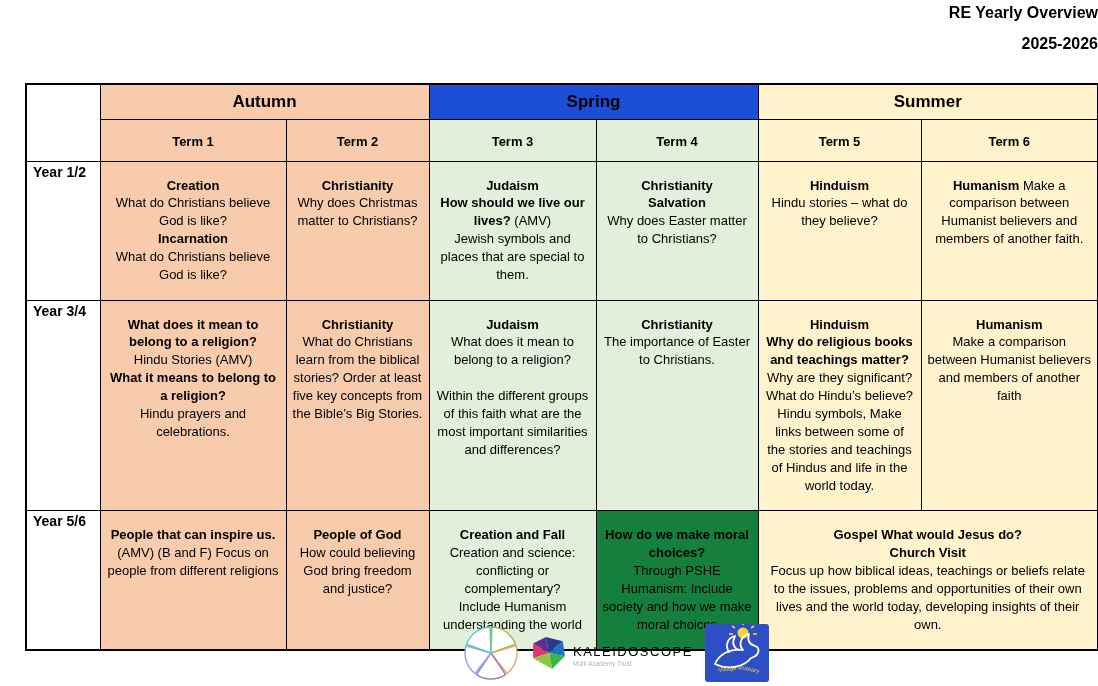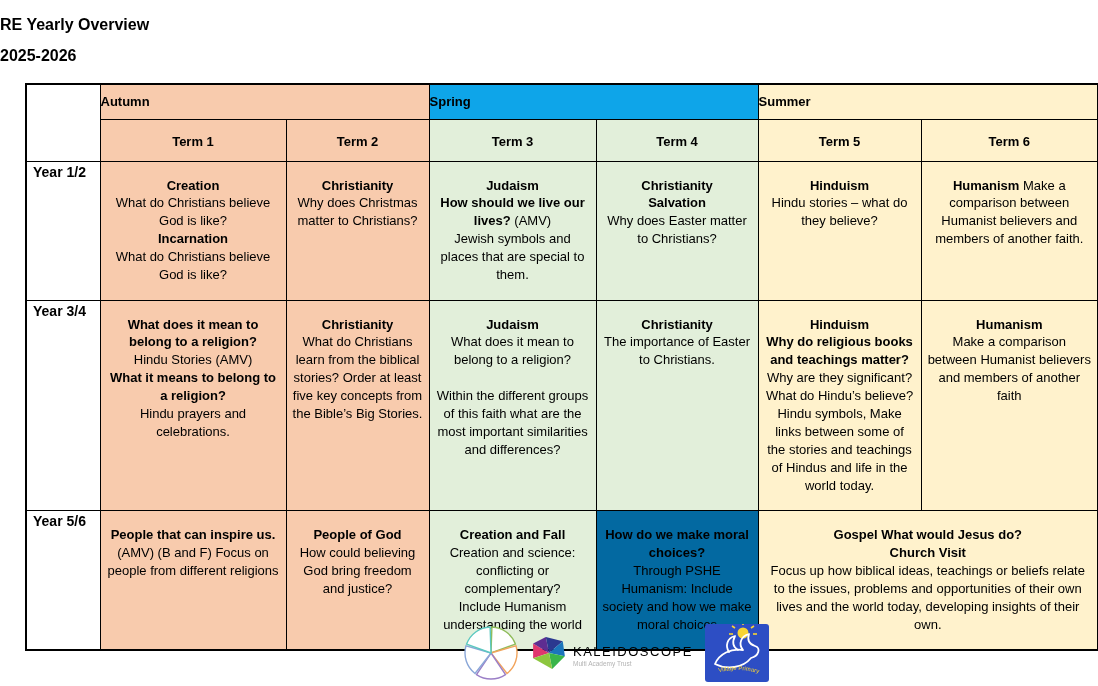--- a/index.html
+++ b/index.html
@@ -4,37 +4,37 @@
 <style>
   * { box-sizing: border-box; margin: 0; padding: 0; }
   html, body { background: #fff; }
   body {
     width: 1098px; height: 686px;
     position: relative;
     font-family: "Liberation Sans", sans-serif;
     color: #000;
     overflow: hidden;
   }
-  .title-block { text-align: left; padding-top: 16px; }
+  .title-block { text-align: right; padding-top: 4px; }
   .doc-title { font-size: 16px; font-weight: bold; }
   .doc-subtitle { font-size: 16px; font-weight: bold; margin-top: 13px; }
 
   table.overview {
     position: absolute; left: 25px; top: 83px;
     width: 1072px;
     border-collapse: collapse;
     table-layout: fixed;
     border: 2px solid #000;
   }
   th, td { border: 1px solid #000; }
 
   tr.season-row th {
     height: 35px;
-    font-size: 13px; font-weight: bold;
-    text-align: left; vertical-align: middle;
+    font-size: 17px; font-weight: bold;
+    text-align: center; vertical-align: middle;
   }
   tr.season-row th.corner { background: #fff; }
   tr.term-row th {
     height: 42px;
     font-size: 13px; font-weight: bold;
     text-align: center; vertical-align: top;
     padding-top: 14px;
   }
   tbody th.year-cell {
     background: #fff;
@@ -78,21 +78,21 @@
       <col style="width:143px">
     <col style="width:167px">
       <col style="width:162px">
       <col style="width:163px">
       <col style="width:177px">
   </colgroup>
   <thead>
     <tr class="season-row">
       <th class="corner" rowspan="2"></th>
       <th colspan="2" style="background: rgb(248, 203, 173);">Autumn</th>
-      <th colspan="2" style="background: #0ea5e9;">Spring</th>
+      <th colspan="2" style="background: #1d4ed8;">Spring</th>
       <th colspan="2" style="background: rgb(255, 242, 204);">Summer</th>
     </tr>
     <tr class="term-row">
       <th style="background: rgb(248, 203, 173);">Term 1</th>
       <th style="background: rgb(248, 203, 173);">Term 2</th>
       <th style="background: rgb(226, 239, 218);">Term 3</th>
       <th style="background: rgb(226, 239, 218); margin-left: 41px;">Term 4</th>
       <th style="background: rgb(255, 242, 204);">Term 5</th>
       <th style="background: rgb(255, 242, 204);">Term 6</th>
     </tr>
@@ -169,21 +169,21 @@
         </td>
         <td style="background: rgb(248, 203, 173);">
           <div class="par"><span class="b">People of God</span></div>
           <div class="par"><span>How could believing God bring freedom and justice?</span></div>
         </td>
         <td style="background: rgb(226, 239, 218);">
           <div class="par"><span class="b">Creation and Fall</span></div>
           <div class="par"><span>Creation and science: conflicting or complementary?</span></div>
           <div class="par"><span>Include Humanism understanding the world</span></div>
         </td>
-        <td style="background: #0369a1;">
+        <td style="background: #15803d;">
           <div class="par"><span class="b">How do we make moral choices?</span></div>
           <div class="par"><span>Through PSHE</span></div>
           <div class="par"><span>Humanism: Include society and how we make moral choices</span></div>
         </td>
         <td colspan="2" style="background: rgb(255, 242, 204);">
           <div class="par"><span class="b">Gospel What would Jesus do?</span></div>
           <div class="par"><span class="b">Church Visit</span></div>
           <div class="par"><span>Focus up how biblical ideas, teachings or beliefs relate to the issues, problems and opportunities of their own lives and the world today, developing insights of their own.</span></div>
         </td>
       </tr>

